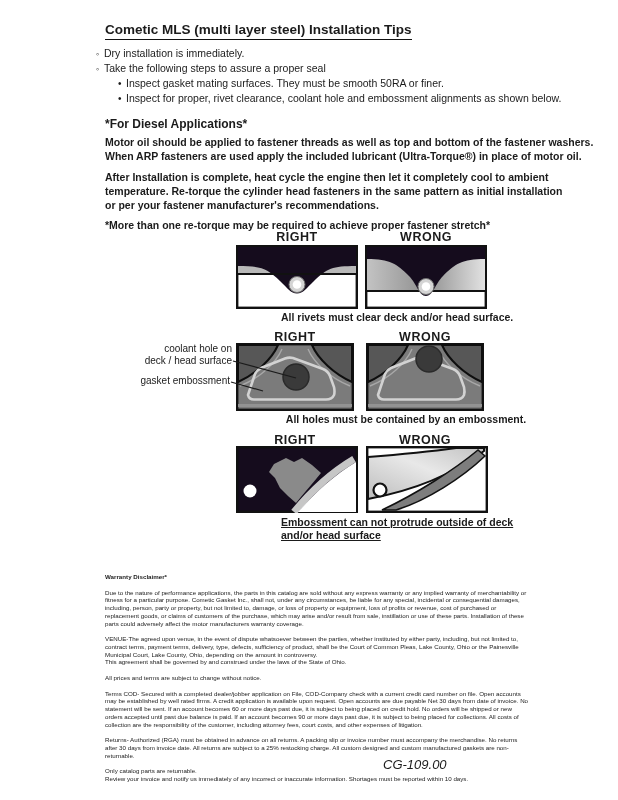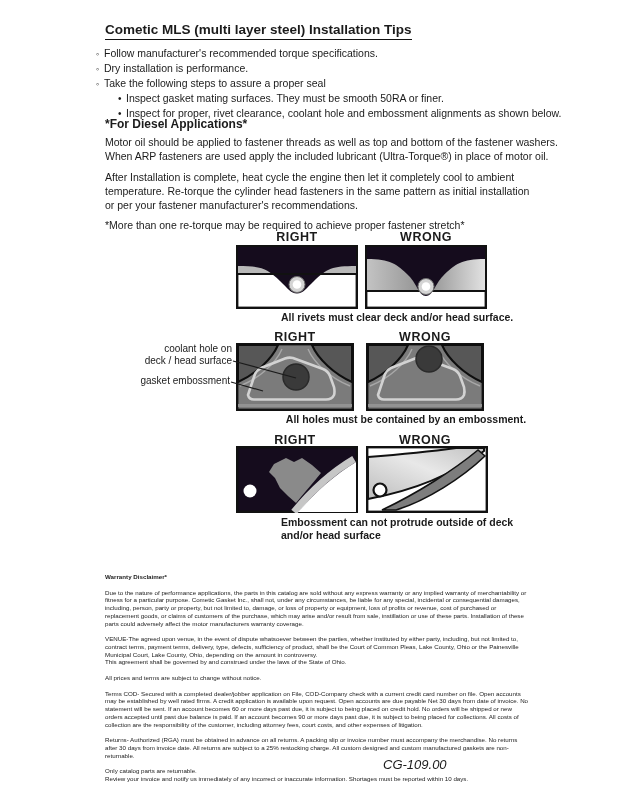--- a/index.html
+++ b/index.html
@@ -14,42 +14,41 @@
     left:105px;top:22px;font-size:13.5px;font-weight:bold;
     border-bottom:1.6px solid #111;padding-bottom:2px;white-space:nowrap;
   }
   .tips{left:96px;top:46px;font-size:10.5px;line-height:14.5px;}
   .bullet-line{white-space:nowrap;}
   .bullet-line .mk{display:inline-block;width:8px;font-size:9px;vertical-align:0.5px;}
   .sub{padding-left:22px;}
   .sub .mk{font-size:10px;}
   
   .diesel-h{left:105px;top:117px;font-size:12px;font-weight:bold;white-space:nowrap;}
-  .para{left:105px;font-size:10.5px;line-height:14px;}
+  .para{left:105px;font-size:10.5px;line-height:14px;font-weight:bold;}
   .para div{white-space:nowrap;}
   
   .rw-label{font-size:12.5px;letter-spacing:0.5px;text-align:center;width:122px;white-space:nowrap;font-weight:bold;}
   .cap{font-size:10.5px;font-weight:bold;white-space:nowrap;margin-left:45px;}
   .panel{display:block;}
   .leader-labels{font-size:10px;line-height:11.5px;text-align:right;white-space:nowrap;}
   
   .warranty{left:105px;top:573px;width:425px;font-size:6.2px;line-height:7.7px;}
   .warranty .wh{font-weight:bold;margin-bottom:8px;}
   .warranty p{margin:0 0 8px 0;}
   .warranty p.tight{margin:0;}
   .docnum{left:383px;top:757px;font-size:13px;white-space:nowrap;font-style:italic;}
 </style>
 </head>
 <body>
 
 <div class="abs title">Cometic MLS (multi layer steel) Installation Tips</div>
 
 <div class="abs tips">
-  <div class="bullet-line"><span class="mk">◦</span><span>Follow manufacturer's recommended torque specifications.</span></div>
-  <div class="bullet-line"><span class="mk">◦</span><span>Dry installation is performance.</span></div>
+  <div class="bullet-line"><span class="mk">◦</span><span>Dry installation is immediately.</span></div>
   <div class="bullet-line"><span class="mk">◦</span><span>Take the following steps to assure a proper seal</span></div>
   <div class="bullet-line sub"><span class="mk">•</span><span>Inspect gasket mating surfaces.  They must be smooth 50RA or finer.</span></div>
   <div class="bullet-line sub"><span class="mk">•</span><span>Inspect for proper, rivet clearance, coolant hole and embossment alignments as shown below.</span></div>
 </div>
 
 <div class="abs diesel-h">*For Diesel Applications*</div>
 
 <div class="abs para" style="top:135px;">
   <div>Motor oil should be applied to fastener threads as well as top and bottom of the fastener washers.</div>
   <div>When ARP fasteners are used apply the included lubricant (Ultra-Torque®) in place of motor oil.</div>
@@ -153,21 +152,21 @@
         <stop offset="0.55" stop-color="#e8e8e8"></stop>
         <stop offset="1" stop-color="#c2c2c2"></stop>
     </linearGradient>
   </defs>
   <rect x="1.2" y="1.2" width="119.6" height="64.6" fill="#ffffff" stroke="#111" stroke-width="2.4"></rect>
   <path d="M2,11 C40,8 68,5 90,2 L118,2 L118,5 C85,30 45,45 2,53 Z" fill="url(#g2)" stroke="#111" stroke-width="2"></path>
   <path d="M16,64 C50,48 88,24 112,4 L119,10 C96,32 60,55 30,64 Z" fill="#7d7d7d" stroke="#111" stroke-width="1.6"></path>
   <circle cx="14" cy="44" r="6.5" fill="#ffffff" stroke="#111" stroke-width="2.2"></circle>
 </svg>
 
-<div class="abs cap" style="left:236px;top:516px;line-height:12.5px;">
+<div class="abs cap" style="left:236px;top:516px;line-height:12.5px;text-decoration:underline;">
   <div>Embossment can not protrude outside of deck</div>
   <div>and/or head surface</div>
 </div>
 
 <div class="abs warranty">
   <div class="wh">Warranty Disclaimer*</div>
   <p>Due to the nature of performance applications, the parts in this catalog are sold without any express warranty or any implied warranty of merchantability or fitness for a particular purpose.  Cometic Gasket Inc., shall not, under any circumstances, be liable for any special, incidental or consequential damages, including, person, party or property, but not limited to, damage, or loss of property or equipment, loss of profits or revenue, cost of purchased or replacement goods, or claims of customers of the purchase, which may arise and/or result from sale, instillation or use of these parts.  Installation of these parts could adversely affect the motor manufacturers warranty coverage.</p>
   <p class="tight">VENUE-The agreed upon venue, in the event of dispute whatsoever between the parties, whether instituted by either party, including, but not limited to, contract terms, payment terms, delivery, type, defects, sufficiency of product, shall be the Court of Common Pleas, Lake County, Ohio or the Painesville Municipal Court, Lake County, Ohio, depending on the amount in controversy.</p>
   <p>This agreement shall be governed by and construed under the laws of the State of Ohio.</p>
   <p>All prices and terms are subject to change without notice.</p>

